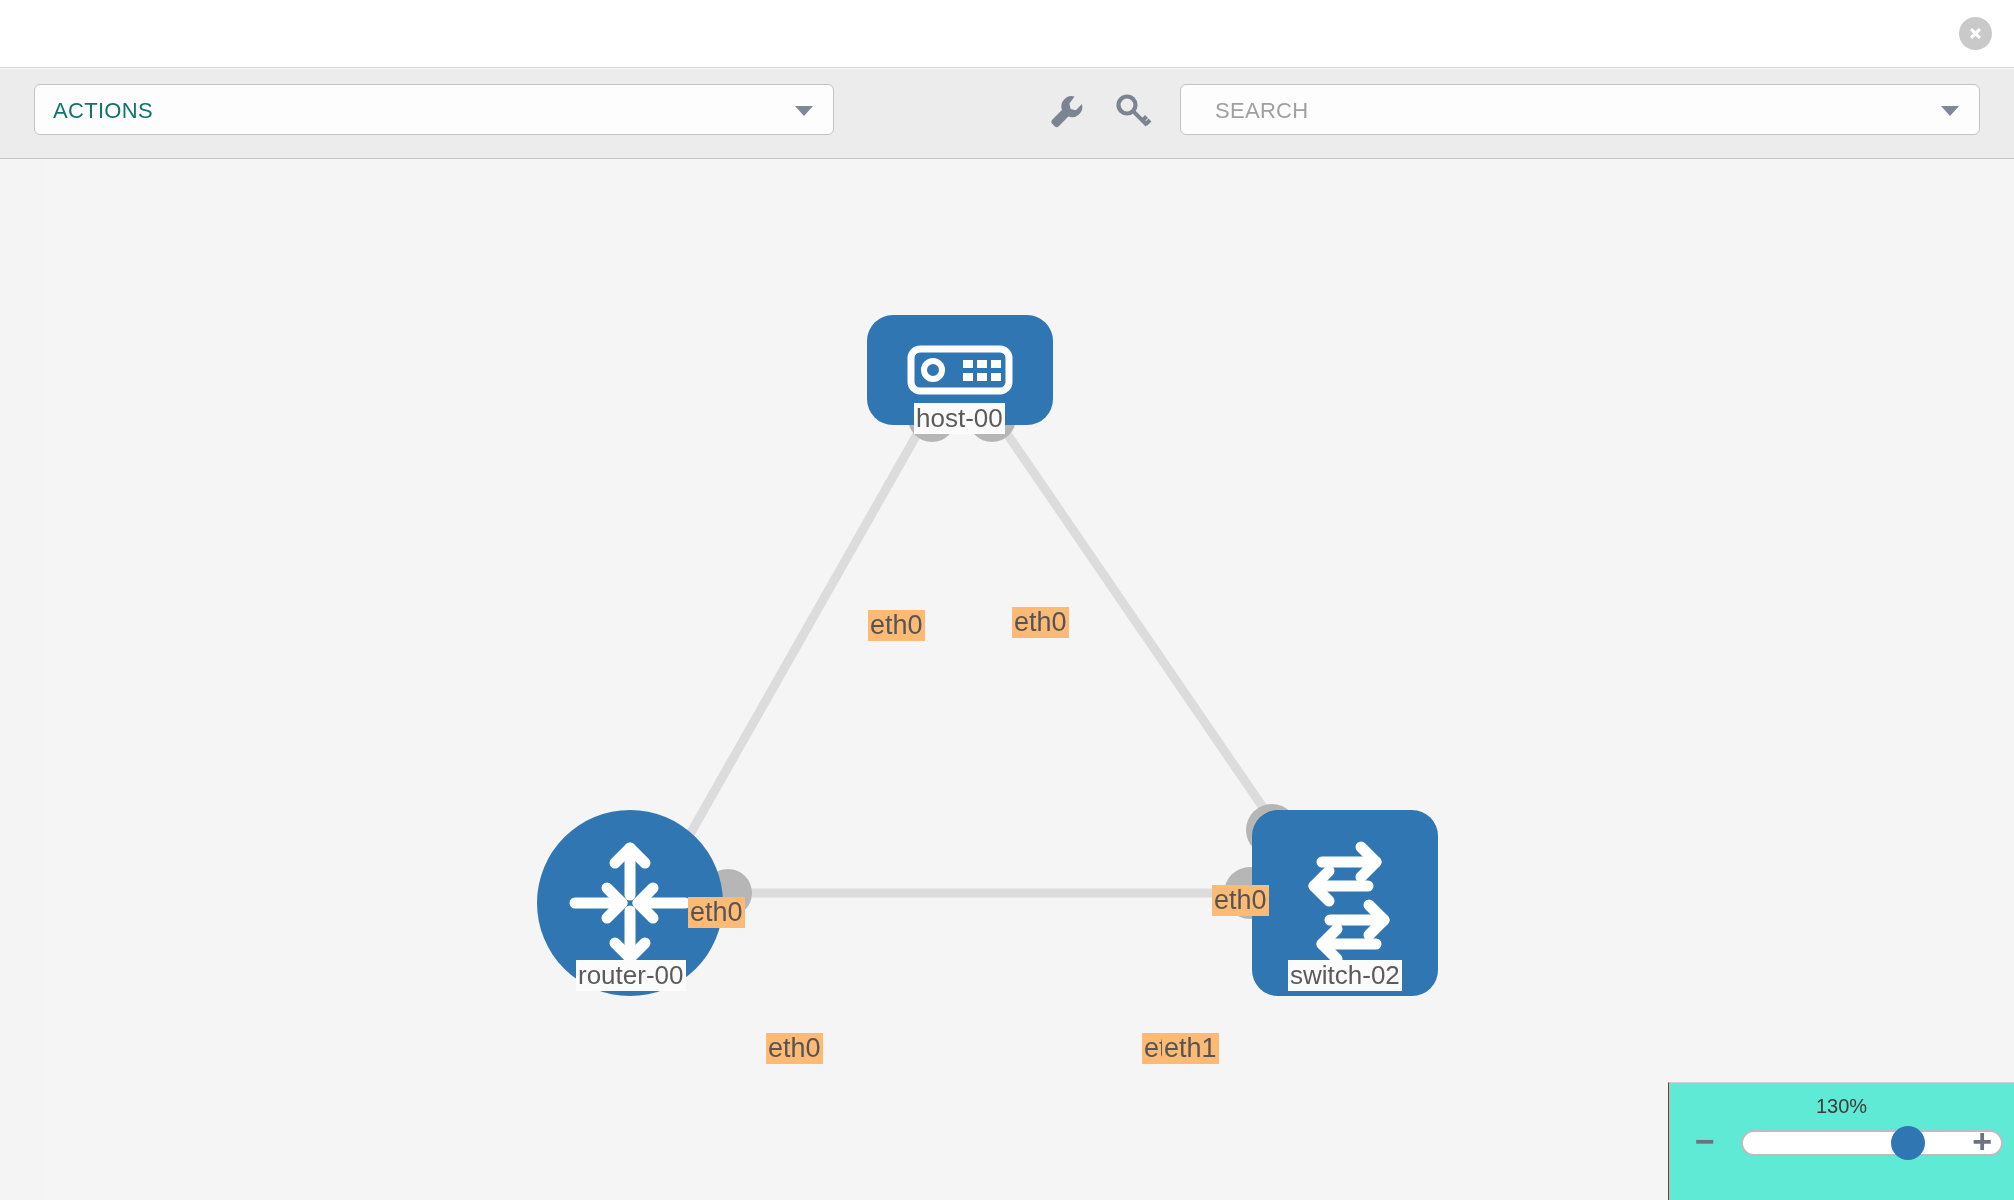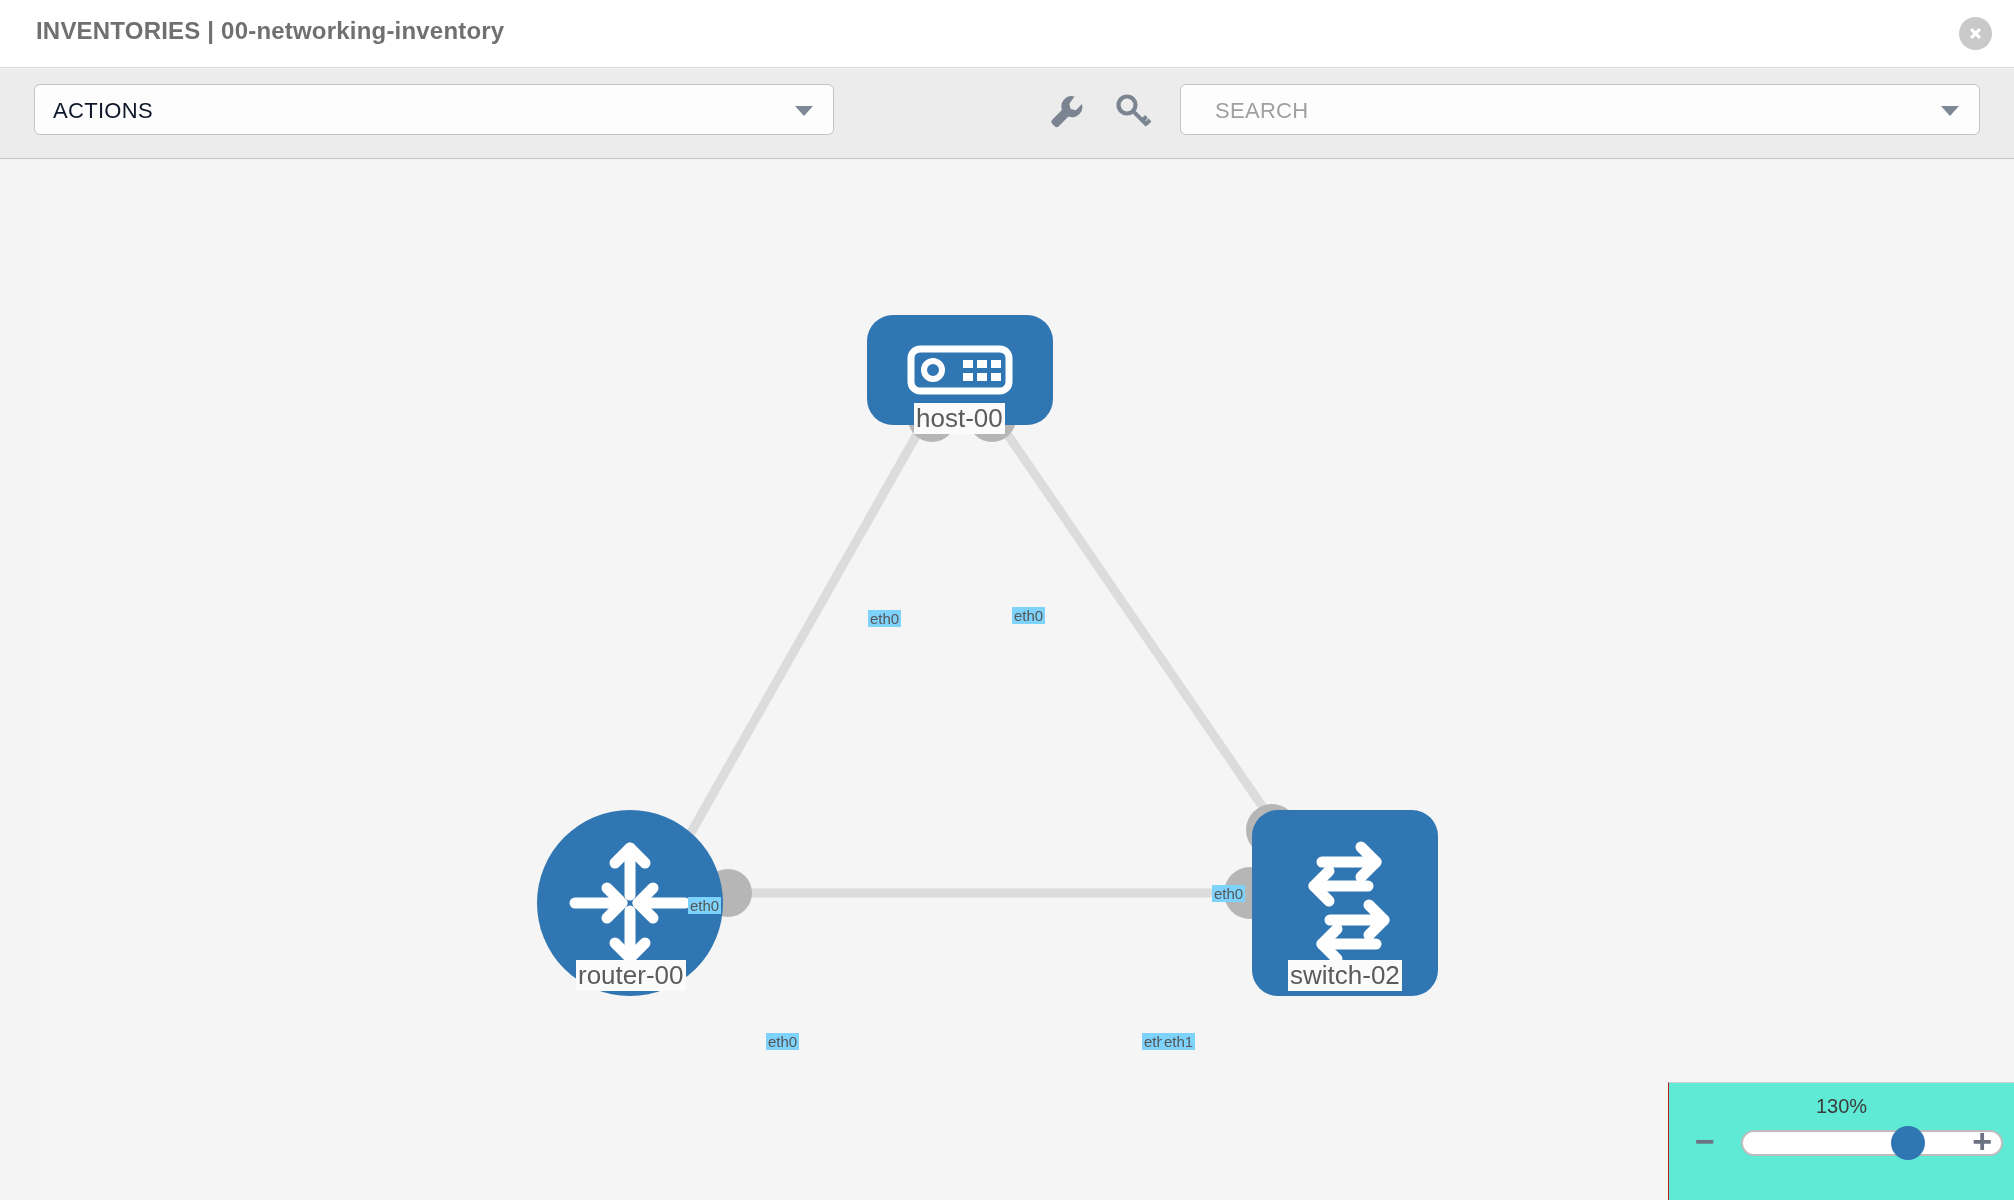--- a/index.html
+++ b/index.html
@@ -41,21 +41,21 @@
   .actions-select {
     position: absolute; left: 34px; top: 84px;
     width: 800px; height: 51px;
     background: #fdfdfd;
     border: 1px solid #c3c3c3;
     border-radius: 6px;
     cursor: pointer;
   }
   .actions-select .lbl {
     position: absolute; left: 18px; top: 13px;
-    font-size: 22px; color: #0f172a;
+    font-size: 22px; color: #0f766e;
     letter-spacing: 0.3px;
     text-align: center;
   }
   .caret {
     position: absolute; right: 20px; top: 21px;
     width: 0; height: 0;
     border-left: 9px solid transparent;
     border-right: 9px solid transparent;
     border-top: 10px solid #7f8896;
   }
@@ -119,22 +119,22 @@
   #node-router .node-label { left: 39px; top: 150px; }
 
   
   #node-switch { left: 1208px; top: 650px; }
   #node-switch .node-shape { width: 186px; height: 186px; border-radius: 26px; }
   #node-switch .node-label { left: 36px; top: 150px; }
 
   
   .iface-label {
     position: absolute;
-    font-size: 15px; color: #555;
-    background: #7dd3fc;
+    font-size: 27px; color: #555;
+    background: #fdba74;
     padding: 0 2px;
     white-space: nowrap;
   }
 
   
   .zoom-panel {
     position: absolute; right: 0; bottom: 0;
     width: 346px; height: 118px;
     background: #5eead4;
     border-top: 1px solid #cfcfcf;
@@ -164,21 +164,20 @@
     position: absolute; top: -6px; left: 148px;
     width: 34px; height: 34px; border-radius: 50%;
     background: #3076b3;
     cursor: grab;
   }
 </style>
 </head>
 <body>
 
 <div class="header">
-  <div class="header-title">INVENTORIES | 00-networking-inventory</div>
   <div class="close-btn">
     <svg width="33" height="33" viewBox="0 0 33 33">
       <path d="M11 10.2 L13.2 8 L16.5 11.3 L19.8 8 L22 10.2 L18.7 13.5 L22 16.8 L19.8 19 L16.5 15.7 L13.2 19 L11 16.8 L14.3 13.5 Z" transform="translate(0,3)" fill="#ffffff"></path>
     </svg>
   </div>
 </div>
 
 <div class="toolbar"></div>
 
 <div class="actions-select">

